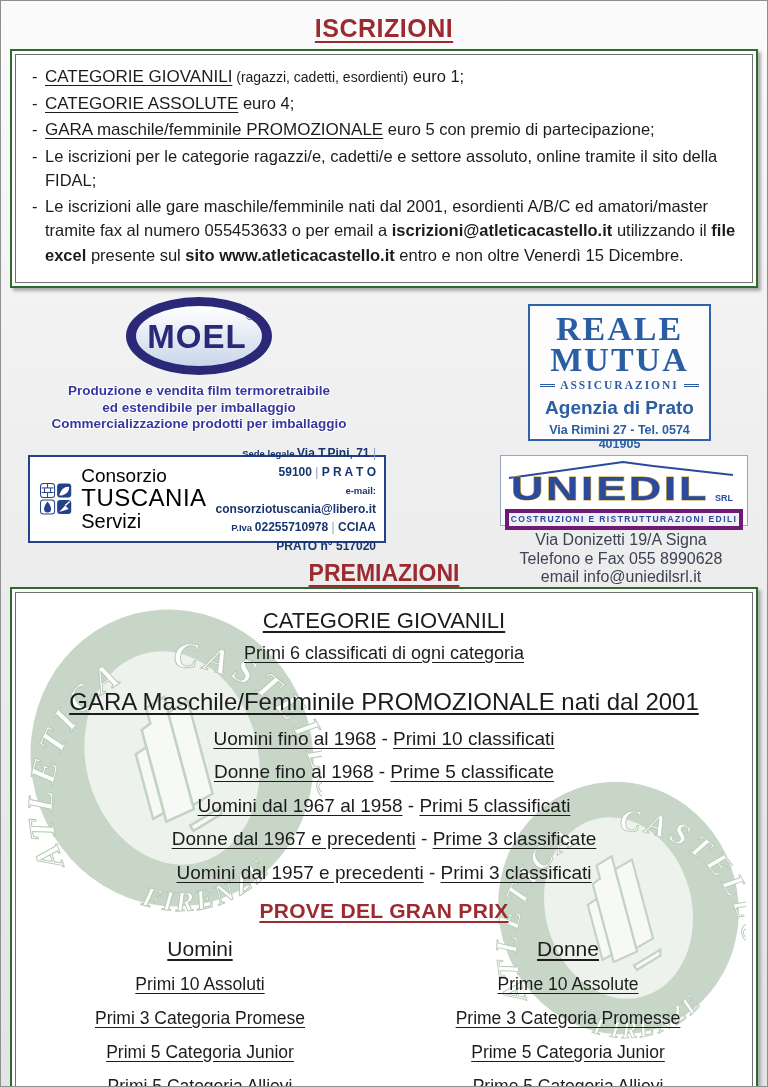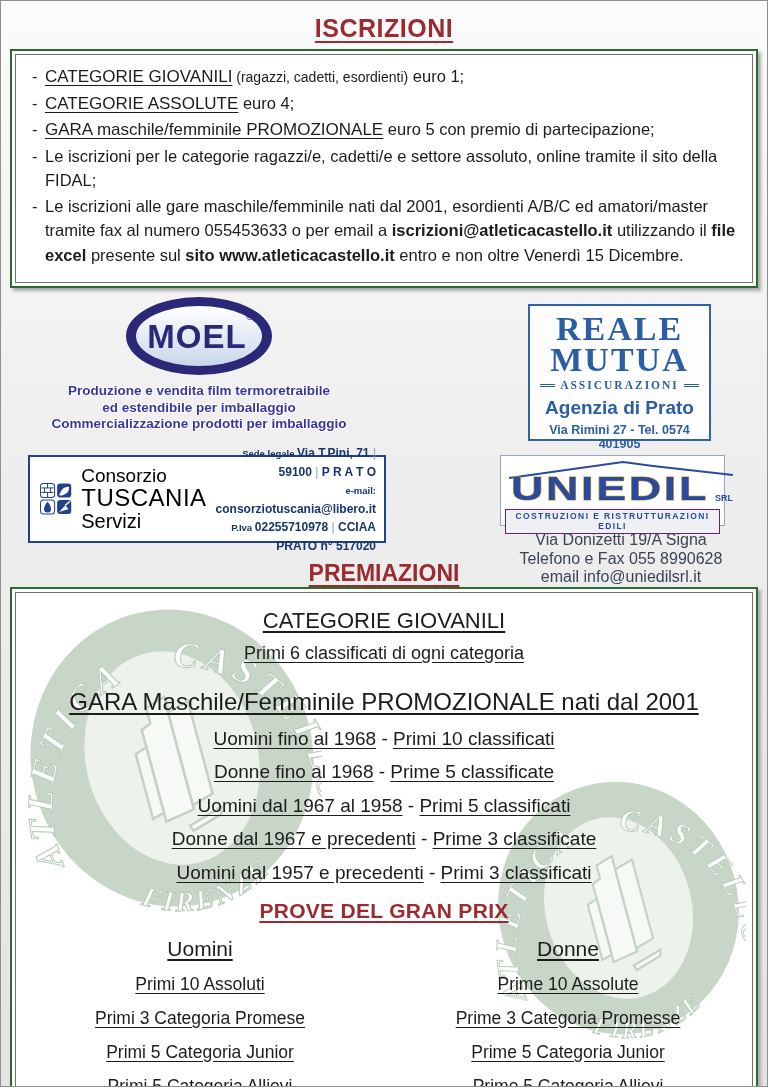--- a/index.html
+++ b/index.html
@@ -50,23 +50,23 @@
   .reale-address { font-size:12.5px; font-weight:bold; margin-top:4px; }
 
   .tuscania-box { position:absolute; left:27px; top:167px; width:358px; height:88px;
     background:#fff; border:2px solid #24418c; display:flex; align-items:center; padding:6px 8px 6px 10px; gap:9px; }
   .tusc-name { color:#000000; font-weight:normal; line-height:1.04; }
   .tusc-name .n1 { font-size:19px; }
   .tusc-name .n2 { font-size:24px; letter-spacing:.5px; }
   .tusc-name .n3 { font-size:20px; }
   .tusc-info { flex:1; text-align:right; color:#17356e; font-weight:bold; font-size:12px; line-height:18px; }
 
-  .uniedil-box { position:absolute; left:499px; top:167px; width:225px; height:71px;
+  .uniedil-box { position:absolute; left:499px; top:167px; width:248px; height:71px;
     background:#fff; border:1px solid #9aa7c0; padding:2px 4px; }
-  .uniedil-bar { margin-top:1px; border:1px solid #701a75; background:#eef0f4; color:#2b4a9e;
+  .uniedil-bar { margin-top:1px; border:4px solid #701a75; background:#eef0f4; color:#2b4a9e;
     font-size:8.5px; font-weight:bold; letter-spacing:1.4px; text-align:center; padding:1px 0 2px; }
   .uniedil-contact { position:absolute; left:490px; top:243px; width:260px; text-align:center;
     font-size:16px; color:#3c4354; line-height:18.5px; }
 
   h2.main-title.premi { position:absolute; left:0; right:0; bottom:0; font-size:23px; }
 
   
   .premi-box { height:523px; }
   .premi-content { position:relative; z-index:1; text-align:center; padding-top:15px; }
   .cg-head { font-size:22px; }

